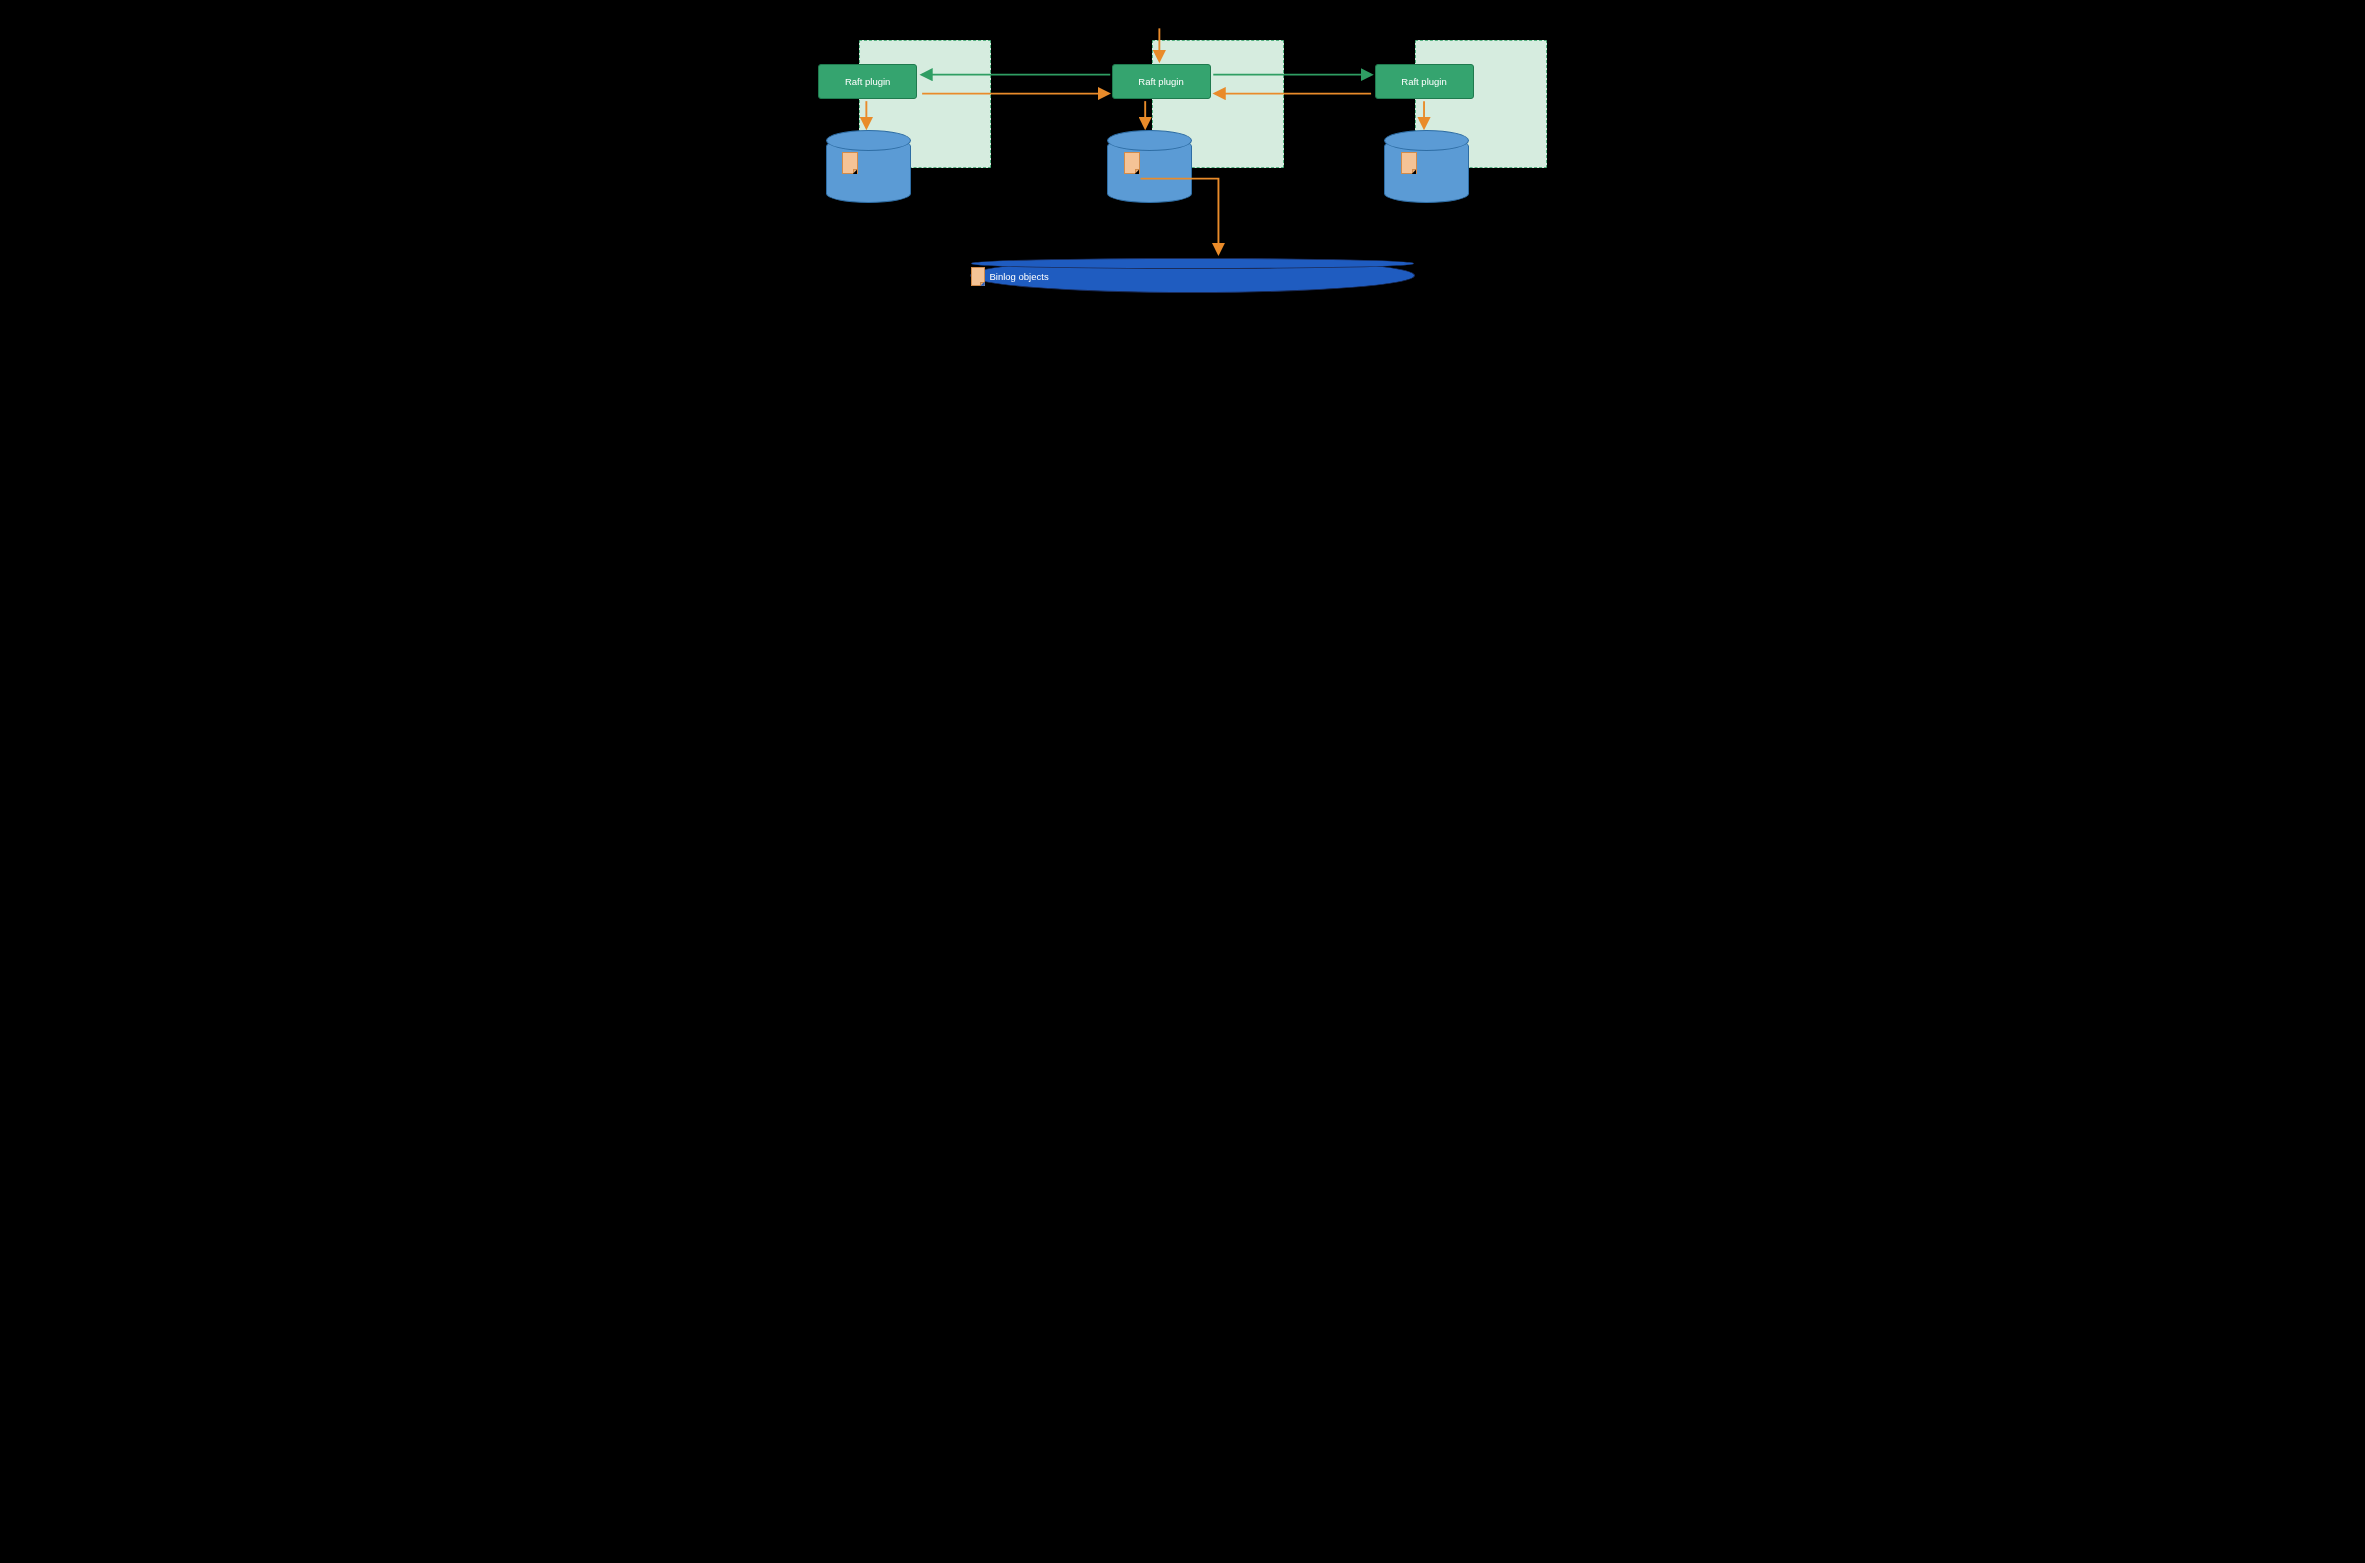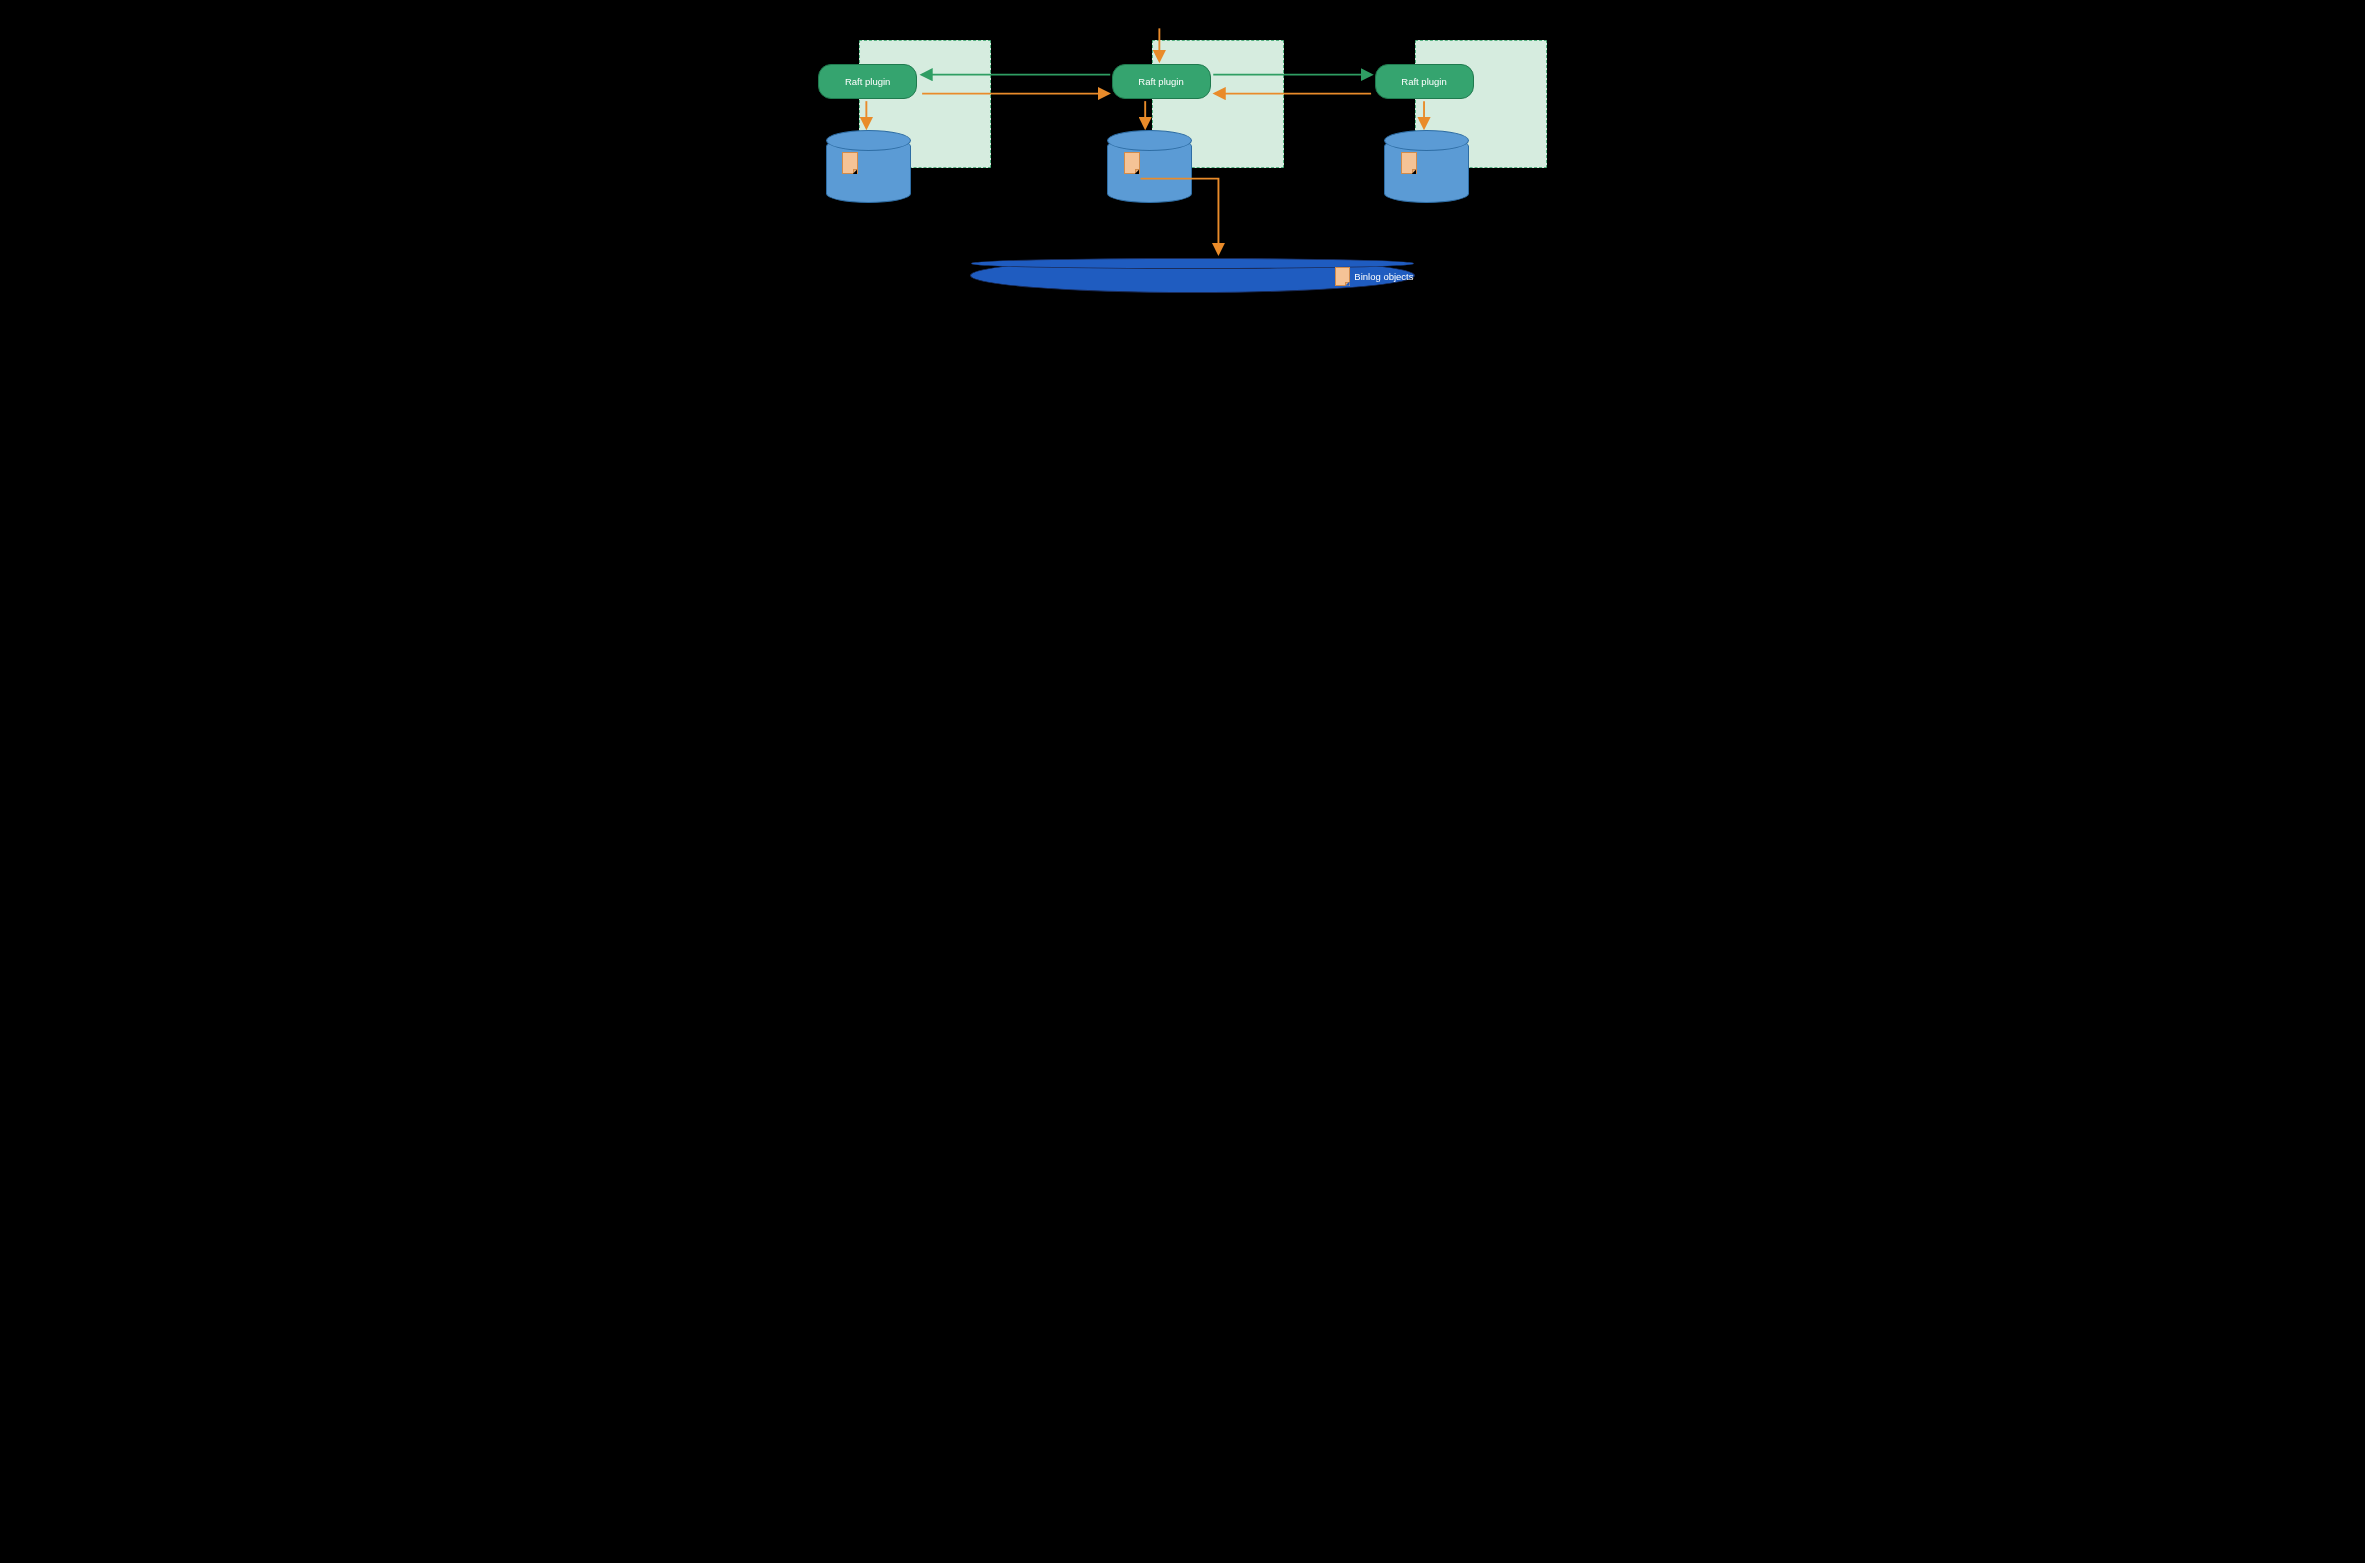--- a/index.html
+++ b/index.html
@@ -23,21 +23,21 @@
     background: #d6ecdf;
     border: 0.9px dashed #53b07f;
     border-radius: 0.9px;
   }
   
   .plugin {
     position: absolute;
     box-sizing: border-box;
     background: #35a46f;
     border: 0.9px solid #1f7a4e;
-    border-radius: 13px;
+    border-radius: 3px;
     display: flex;
     align-items: center;
     justify-content: center;
     font-size: 9.5px;
     color: #fff;
   }
   
   .cyl {
     position: absolute;
   }
@@ -88,21 +88,21 @@
   }
   
   .store {
     position: absolute;
     box-sizing: border-box;
     background: #1f5cc0;
     border: 0.9px solid #1a2c5a;
     border-radius: 50% / 50%;
     display: flex;
     align-items: center;
-    justify-content: flex-end;
+    justify-content: flex-start;
     padding-top: 1.9px;
   }
   .store .toprim {
     position: absolute;
     left: 0; right: 0;
     top: -0.9px;
     height: 10.4px;
     border: 0.9px solid #1a2c5a;
     border-radius: 50%;
     background: #1f5cc0;

